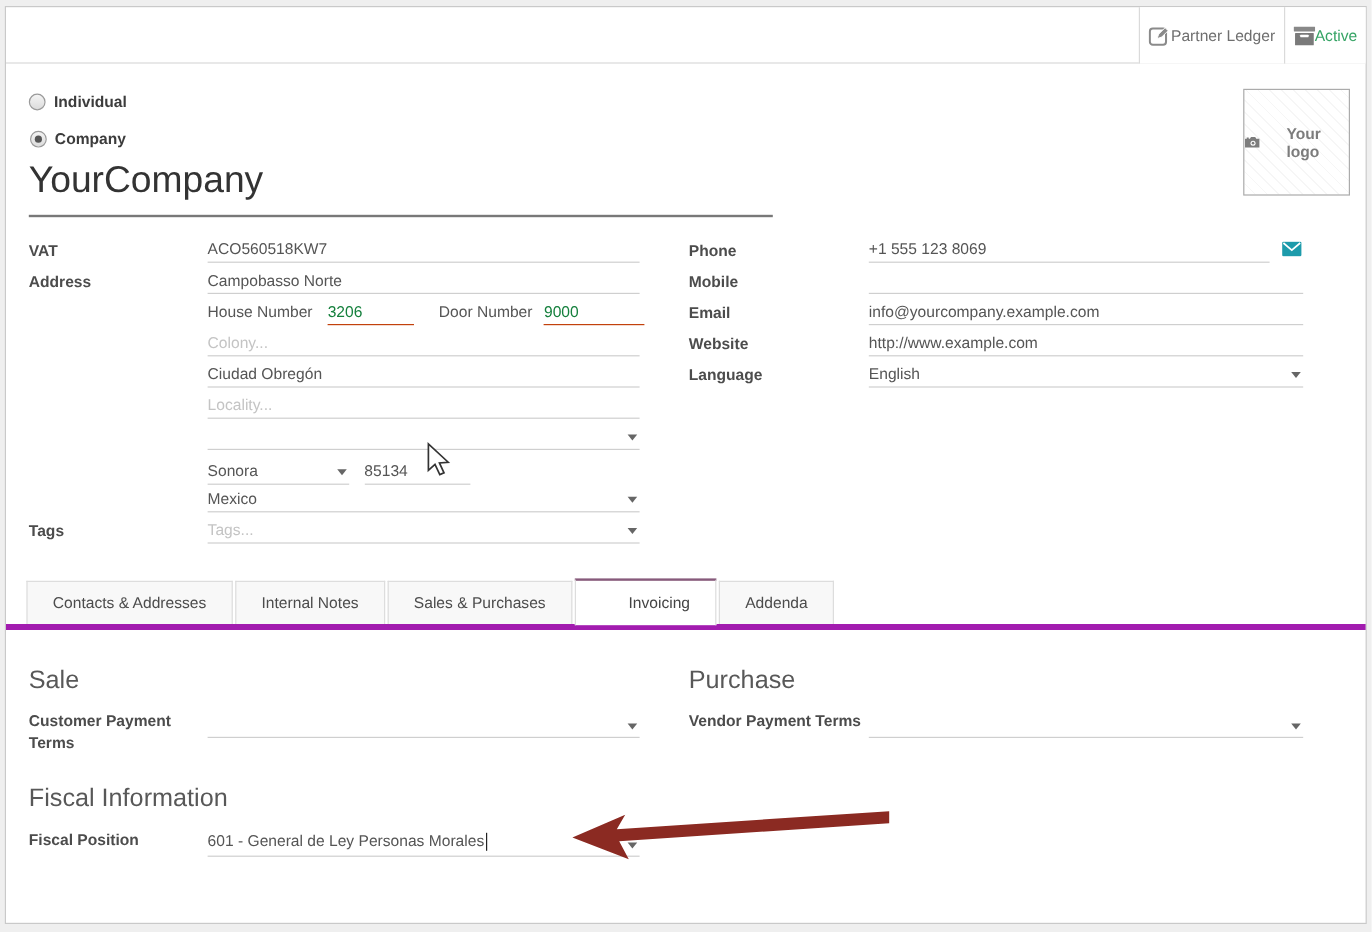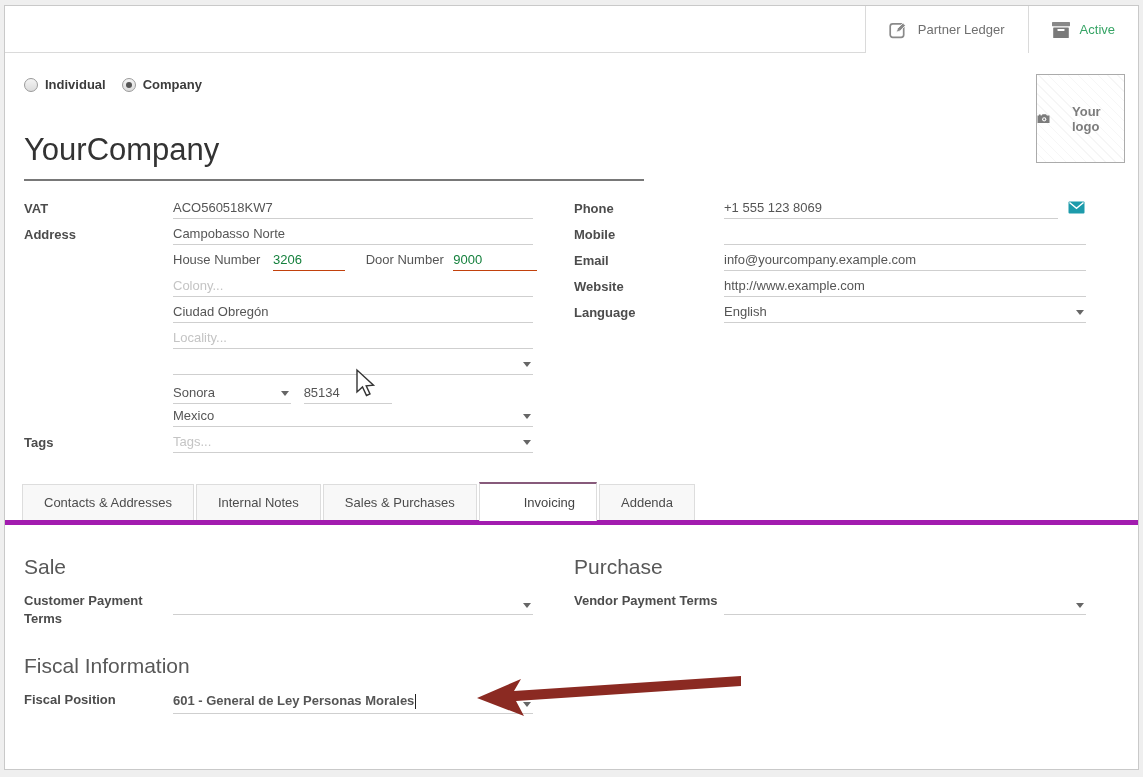--- a/index.html
+++ b/index.html
@@ -11,29 +11,29 @@
     overflow:hidden;
   }
   .sheet {
     position:absolute; left:4px; top:5px; width:1135px; height:765px;
     background:#fff; border:1px solid #c9c9c9;
   }
   
   .topbar { position:relative; height:47px; border-bottom:1px solid #dadada; }
   .btn-box { position:absolute; right:0; top:0; height:47px; display:flex; }
   .stat-btn {
-    display:flex; align-items:center; gap:10px; padding:0 23px;
+    display:flex; align-items:center; gap:0; padding:0 7px;
     border-left:1px solid #dadada; background:#fff;
     font-size:13px; color:#6f6f6f; cursor:pointer; white-space:nowrap;
   }
   .stat-btn .green { color:var(--active_green); }
   .icon-svg { display:block; }
   
   .type-row { position:absolute; left:19px; top:71px; display:flex; align-items:center; gap:16px;
-              font-size:13px; font-weight:bold; color:#3c3c3c; }
+              font-size:13px; font-weight:bold; color:#3c3c3c;flex-direction:column; }
   .radio-opt { display:flex; align-items:center; gap:7px; cursor:pointer; }
   .radio {
     width:14px; height:14px; border-radius:50%;
     border:1px solid #9a9a9a; background:linear-gradient(#f4f4f4,#dcdcdc);
     position:relative;
   }
   .radio.checked::after {
     content:""; position:absolute; left:3px; top:3px; width:6px; height:6px;
     border-radius:50%; background:#555;
   }
@@ -94,21 +94,21 @@
     border-top:2px solid var(--accent_purple); color:#444;padding-left:44px;
   }
   
   .section-title { font-size:21px; color:#585858; margin:0 0 13px 0; font-weight:normal; }
   .sale-col    { position:absolute; left:19px;  top:549px; width:509px; }
   .purch-col   { position:absolute; left:569px; top:549px; width:512px; }
   .fiscal-col  { position:absolute; left:19px;  top:648px; width:509px; }
   .pt-row { display:flex; align-items:flex-start; }
   .pt-label { width:149px; flex:none; font-size:13px; font-weight:bold; color:#4c4c4c; line-height:18px; }
   .pt-field { flex:1; position:relative; height:21px; border-bottom:1px solid #cfcfcf;
-              font-size:13px; color:#555; margin-top:2px;font-weight:bold; }
+              font-size:13px; color:#555; margin-top:2px; }
   .text-caret { display:inline-block; width:1px; height:15px; background:#222;
                 vertical-align:middle; margin-left:1px; }
   
   .overlay { position:absolute; left:0; top:0; width:1143px; height:777px; pointer-events:none; }
   .annotation-arrow polygon { fill:var(--annotation_arrow); }
 </style>
 </head>
 <body>
 
 <div class="sheet">

